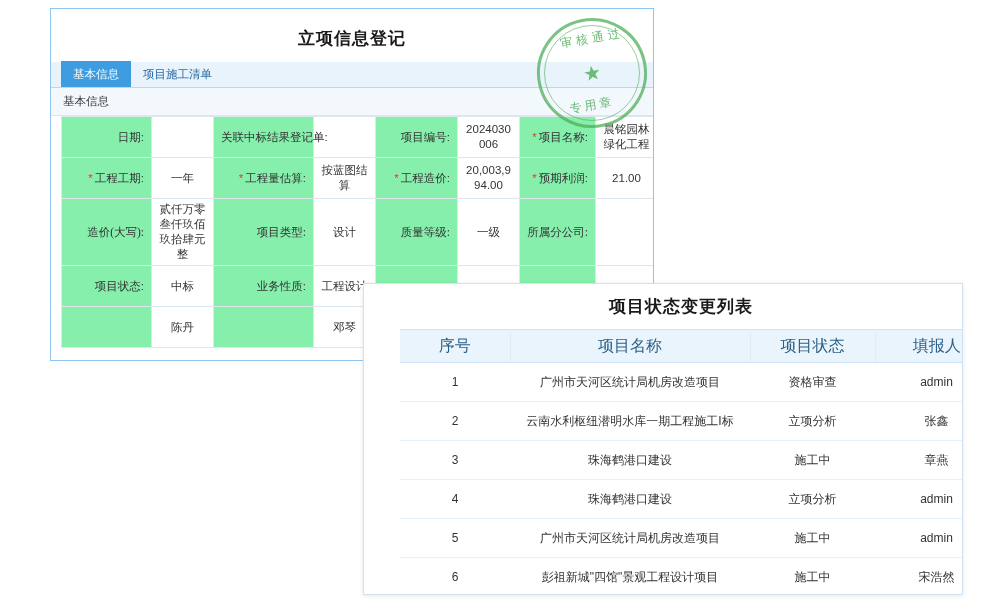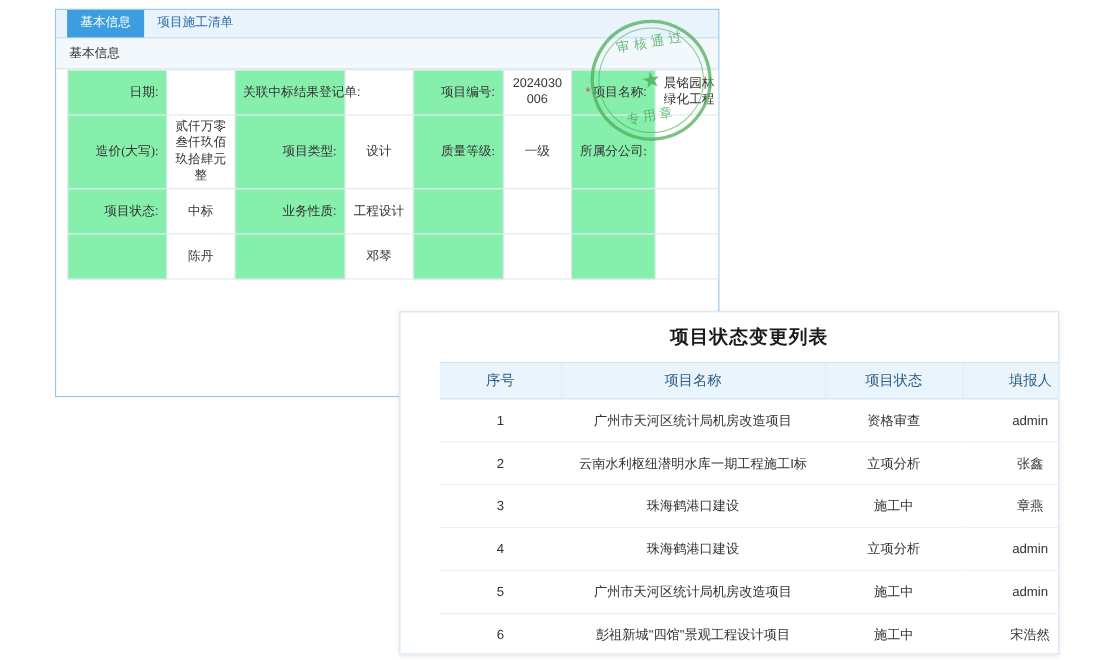--- a/index.html
+++ b/index.html
@@ -201,21 +201,21 @@
   table.list {
     width: 100%;
     border-collapse: collapse;
     table-layout: fixed;
     font-size: 12px;
   }
   table.list th {
     background: #eaf4fc;
     color: #2b5f85;
     font-weight: normal;
-    font-size: 13px;
+    font-size: 16px;
     height: 30px;
     border-top: 1px solid #cfe3f4;
     border-bottom: 1px solid #cfe3f4;
     border-right: 1px solid #dcecf8;
     margin-top: 19px;
   }
   table.list th:last-child { border-right: none; }
   table.list td {
     height: 34px;
     text-align: center;
@@ -235,20 +235,21 @@
   .lc3 { width: 125px; }
   .lc4 { width: 123px; }
 </style>
 </head>
 <body>
 
 <div id="root">
 
   <div class="panel-register">
 
+    <div class="register-title">立项信息登记</div>
 
     <div class="tabbar">
       <div class="tab active">基本信息</div>
       <div class="tab">项目施工清单</div>
     </div>
 
     <div class="section-head">基本信息</div>
 
     <div class="form-wrap">
       <table class="form">
@@ -269,20 +270,30 @@
           <td class="val"></td>
           <td class="lbl"><span>关联中标结果登记单:</span></td>
           <td class="val"></td>
           <td class="lbl"><span>项目编号:</span></td>
           <td class="val">2024030006</td>
           <td class="lbl"><span class="req">*</span><span>项目名称:</span></td>
           <td class="val">晨铭园林绿化工程</td>
         </tr>
 
 
+        <tr>
+          <td class="lbl"><span class="req">*</span><span>工程工期:</span></td>
+          <td class="val">一年</td>
+          <td class="lbl"><span class="req">*</span><span>工程量估算:</span></td>
+          <td class="val">按蓝图结算</td>
+          <td class="lbl"><span class="req">*</span><span>工程造价:</span></td>
+          <td class="val">20,003,994.00</td>
+          <td class="lbl"><span class="req">*</span><span>预期利润:</span></td>
+          <td class="val">21.00</td>
+        </tr>
 
         <tr class="tall">
           <td class="lbl"><span>造价(大写):</span></td>
           <td class="val">贰仟万零叁仟玖佰玖拾肆元整</td>
           <td class="lbl"><span>项目类型:</span></td>
           <td class="val">设计</td>
           <td class="lbl"><span>质量等级:</span></td>
           <td class="val">一级</td>
           <td class="lbl"><span>所属分公司:</span></td>
           <td class="val"></td>

